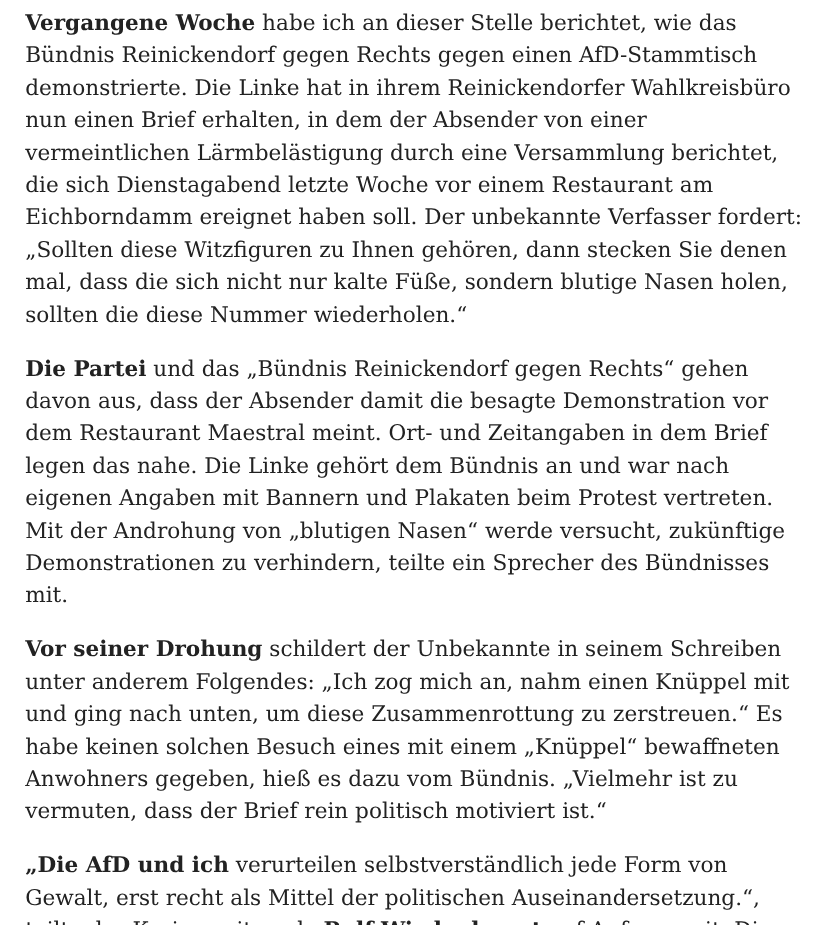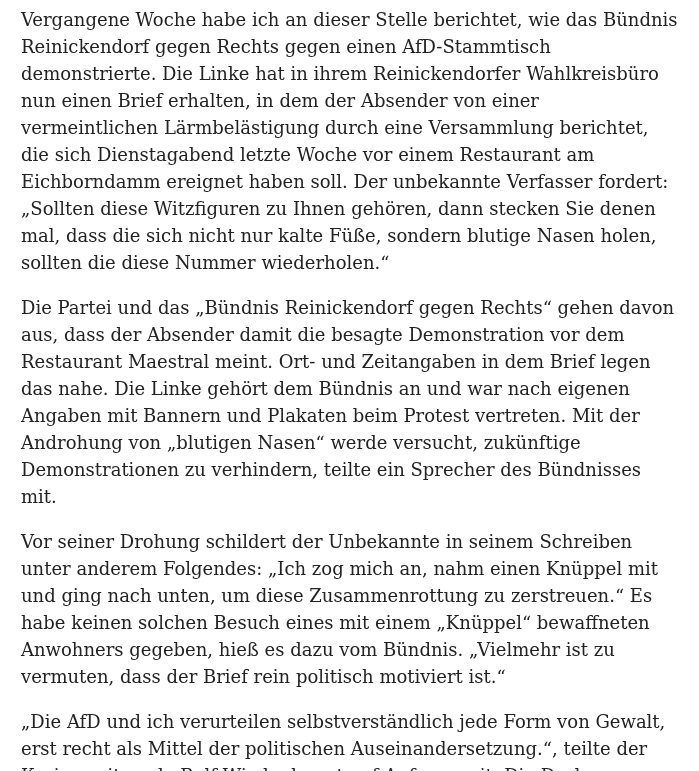--- a/index.html
+++ b/index.html
@@ -23,21 +23,21 @@
     text-rendering: optimizeLegibility;
   }
   main p {
     margin: 0 0 18px 0;
     padding: 0;
   }
   main p:last-child {
     margin-bottom: 0;
   }
   main strong {
-    font-weight: normal;
+    font-weight: bold;
   }
 </style>
 </head>
 <body>
 
 <main data-name="article-body" style="background: rgb(255, 255, 255); color: rgb(34, 34, 34);">
     <p data-name="paragraph"><strong data-name="bold-lead-text">Vergangene Woche</strong><span data-name="paragraph-text"> habe ich an dieser Stelle berichtet, wie das Bündnis Reinickendorf gegen Rechts gegen einen AfD-Stammtisch demonstrierte. Die Linke hat in ihrem Reinickendorfer Wahlkreisbüro nun einen Brief erhalten, in dem der Absender von einer vermeintlichen Lärmbelästigung durch eine Versammlung berichtet, die sich Dienstagabend letzte Woche vor einem Restaurant am Eichborndamm ereignet haben soll. Der unbekannte Verfasser fordert: „Sollten diese Witzfiguren zu Ihnen gehören, dann stecken Sie denen mal, dass die sich nicht nur kalte Füße, sondern blutige Nasen holen, sollten die diese Nummer wiederholen.“</span></p>
     <p data-name="paragraph"><strong data-name="bold-lead-text">Die Partei</strong><span data-name="paragraph-text"> und das „Bündnis Reinickendorf gegen Rechts“ gehen davon aus, dass der Absender damit die besagte Demonstration vor dem Restaurant Maestral meint. Ort- und Zeitangaben in dem Brief legen das nahe. Die Linke gehört dem Bündnis an und war nach eigenen Angaben mit Bannern und Plakaten beim Protest vertreten. Mit der Androhung von „blutigen Nasen“ werde versucht, zukünftige Demonstrationen zu verhindern, teilte ein Sprecher des Bündnisses mit.</span></p>
     <p data-name="paragraph"><strong data-name="bold-lead-text">Vor seiner Drohung</strong><span data-name="paragraph-text"> schildert der Unbekannte in seinem Schreiben unter anderem Folgendes: „Ich zog mich an, nahm einen Knüppel mit und ging nach unten, um diese Zusammenrottung zu zerstreuen.“ Es habe keinen solchen Besuch eines mit einem „Knüppel“ bewaffneten Anwohners gegeben, hieß es dazu vom Bündnis. „Vielmehr ist zu vermuten, dass der Brief rein politisch motiviert ist.“</span></p>
     <p data-name="paragraph"><strong data-name="bold-lead-text">„Die AfD und ich</strong><span data-name="paragraph-text"> verurteilen selbstverständlich jede Form von Gewalt, erst recht als Mittel der politischen Auseinandersetzung.“, teilte der Kreisvorsitzende </span><strong data-name="bold-lead-text">Rolf Wiedenhaupt</strong><span data-name="paragraph-text"> auf Anfrage mit. Die Drohung gegen die Linkspartei und die Demonstranten sei vollkommen inakzeptabel. Wiedenhaupt, der für die AfD im Berliner Abgeordnetenhaus sitzt, nannte die vom Bündnis gegen den Stammtisch und die Partei erhobenen Vorwürfe des Rechtsextremismus „absurd“.</span></p>

